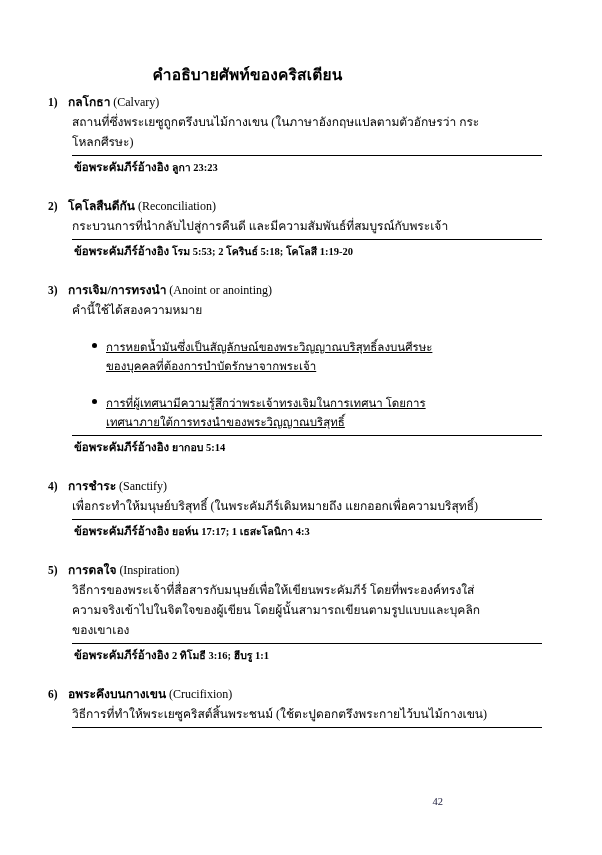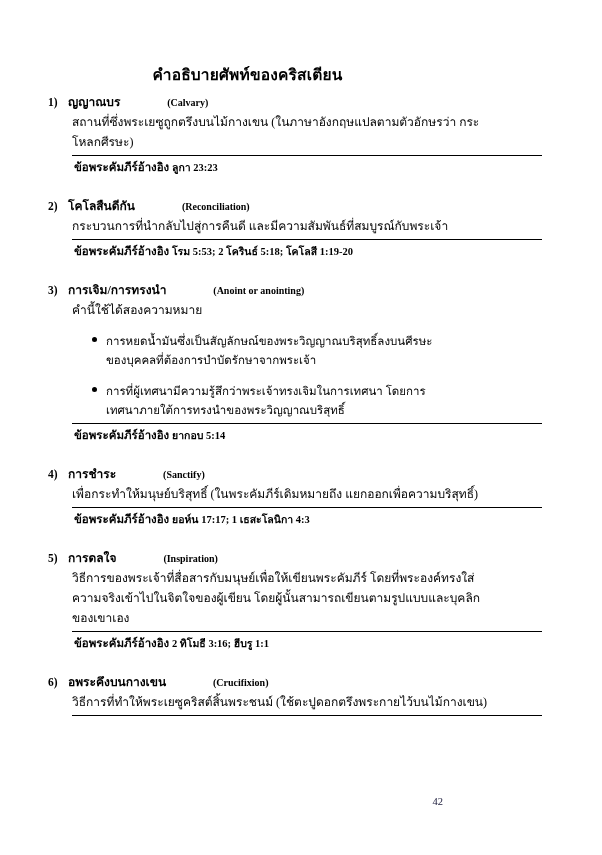--- a/index.html
+++ b/index.html
@@ -56,23 +56,22 @@
     left: 48px;
     top: 0;
     font-weight: bold;
     font-size: 11.5px;
   }
   .term-th {
     font-weight: bold;
     font-size: 12px;
   }
   .term-en {
-    font-weight: bold;
-    font-size: 10px;
-    margin-left: 44px;
+    font-weight: normal;
+    font-size: 12px;
   }
   .entry-desc {
     padding-left: 72px;
     font-size: 12px;
     line-height: 20px;
     font-weight: normal;
     margin-top: 2px;
   }
   .entry-lead {
     padding-left: 72px;
@@ -85,21 +84,22 @@
     list-style: none;
     margin: 0;
     padding: 0;
   }
   ul.bullets li {
     position: relative;
     padding-left: 106px;
     padding-right: 52px;
     font-size: 11.5px;
     line-height: 19px;
-    margin: 12px 0 1px 0;
+    margin: 18px 0 1px 0;
+    text-decoration: underline;
   }
   ul.bullets li .dot {
     position: absolute;
     left: 92px;
     top: 5px;
     width: 5px;
     height: 5px;
     background: #000;
     border-radius: 50%;
     display: block;
@@ -142,21 +142,21 @@
 
 <div class="page">
 
   <h1 class="doc-title">คำอธิบายศัพท์ของคริสเตียน</h1>
 
   <div class="entries">
 
     <div class="entry">
       <div class="entry-head">
         <span class="entry-num">1)</span>
-        <span class="term-th">ญญาณบร</span>
+        <span class="term-th">กลโกธา</span>
         <span class="term-en">(Calvary)</span>
       </div>
       <div class="entry-desc">สถานที่ซึ่งพระเยซูถูกตรึงบนไม้กางเขน (ในภาษาอังกฤษแปลตามตัวอักษรว่า กระโหลกศีรษะ)</div>
       <hr class="rule">
       <div class="refs">
         <span class="ref-label">ข้อพระคัมภีร์อ้างอิง</span>
         <span class="ref-value">ลูกา 23:23</span>
       </div>
       <div class="spacer-lg"></div>
     </div>

